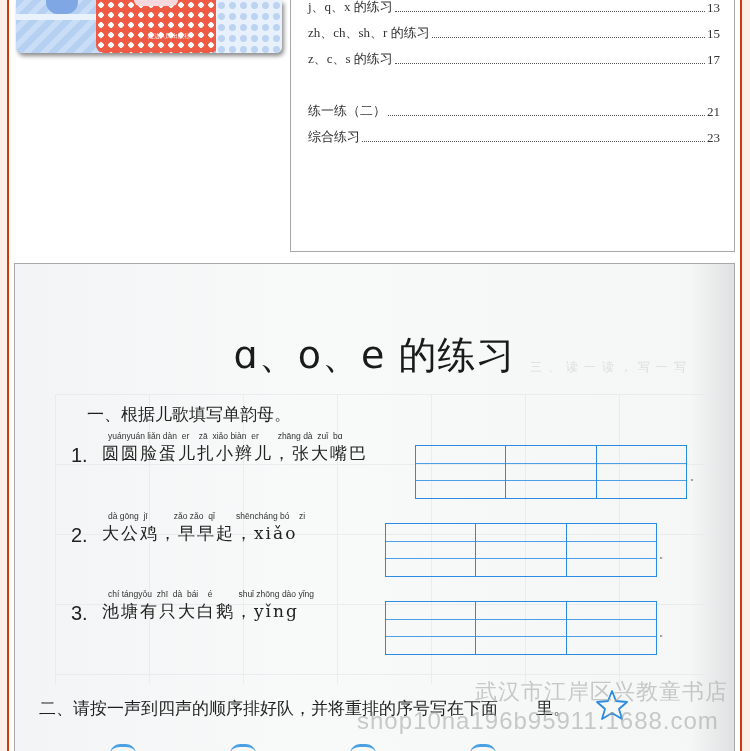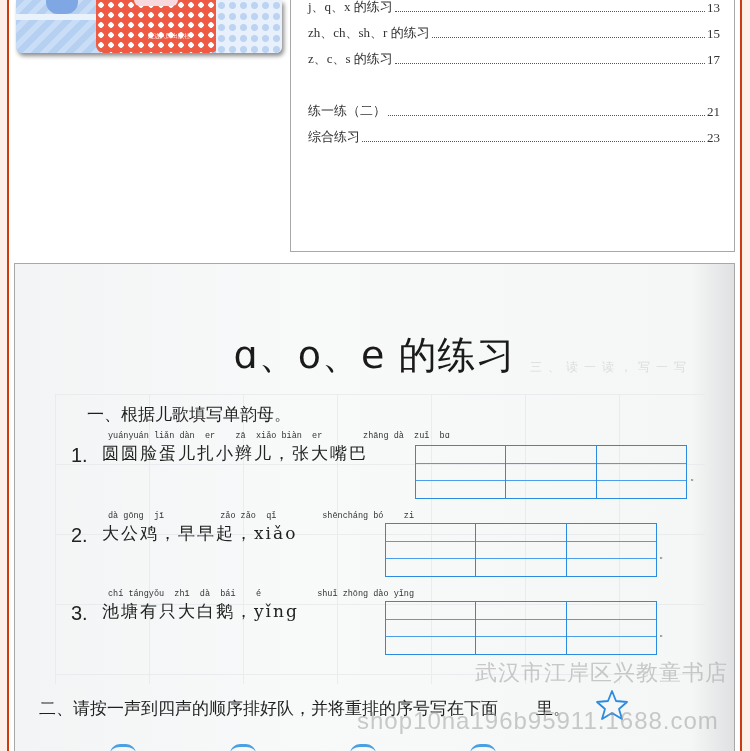--- a/index.html
+++ b/index.html
@@ -45,36 +45,36 @@
 
     .page-title { position: absolute; left: 0; width: 100%; top: 66px; text-align: center;
       font-family: "DejaVu Sans", sans-serif; font-size: 38px; color: #1a1a1a; letter-spacing: 1px; }
 
     .sec { position: absolute; left: 24px; font-size: 16px; color: #1f1f1f; font-family: "DejaVu Sans", sans-serif; }
     .sec1 { top: 139px; font-size: 17px; margin-left: 48px; }
     .sec2 { top: 433px; font-size: 17px; }
 
     .item { position: absolute; left: 56px; }
     .item .pinyin { position: absolute; left: 37px; top: 0; font-size: 8.5px; color: #333;
-      font-family: Liberation Mono, monospace; white-space: pre; }
+      font-family: Liberation Sans, sans-serif; white-space: pre; }
     .item .num { position: absolute; left: 0; top: 13px; font-family: "Liberation Sans", sans-serif; font-size: 20px; color: #222; }
     .item .text { position: absolute; left: 31px; top: 11px; font-size: 17px; color: #222; white-space: nowrap; letter-spacing: 2px;
       font-family: "DejaVu Serif", serif; }
 
     .grid-box { position: absolute; border: 1.5px solid #2a8be0; display: flex; }
     .grid-box .cell { flex: 1; border-right: 1.5px solid #2a8be0; position: relative; }
     .grid-box .cell:last-child { border-right: none; }
     .grid-box .cell::before, .grid-box .cell::after { content:""; position:absolute; left:0; right:0; height:1px; background:#4a9fe8; }
     .grid-box .cell::before { top: 33%; }
     .grid-box .cell::after { top: 66%; }
     .period { position:absolute; font-size: 10px; color:#333; }
 
     .star { position:absolute; left: 580px; top: 425px; width: 34px; height: 32px; }
     .watermark { position: absolute; font-family: "Liberation Sans", sans-serif; color: rgba(160,160,160,0.55); white-space: nowrap; }
-    .wm1 { left: 460px; top: 394px; font-size: 22px; letter-spacing: 1px; }
+    .wm1 { left: 460px; top: 413px; font-size: 22px; letter-spacing: 1px; }
     .wm2 { left: 342px; top: 443px; font-size: 24px; letter-spacing: 1px; }
 
     .fish { position:absolute; top: 480px; width: 26px; height: 10px; border-top: 3px solid #4aa0e0; border-radius: 14px 14px 0 0; }
   </style>
 </head>
 <body>
 
 <div class="frame"></div>
 
 <div class="cover">

